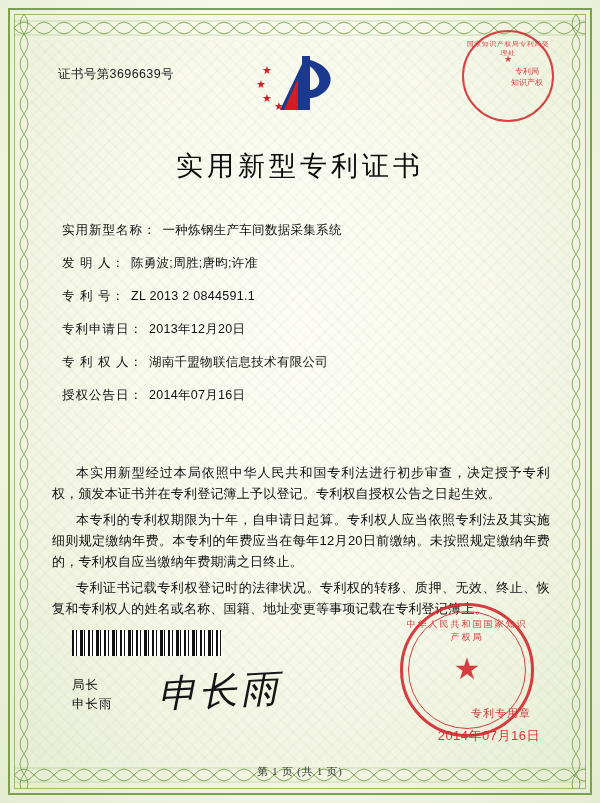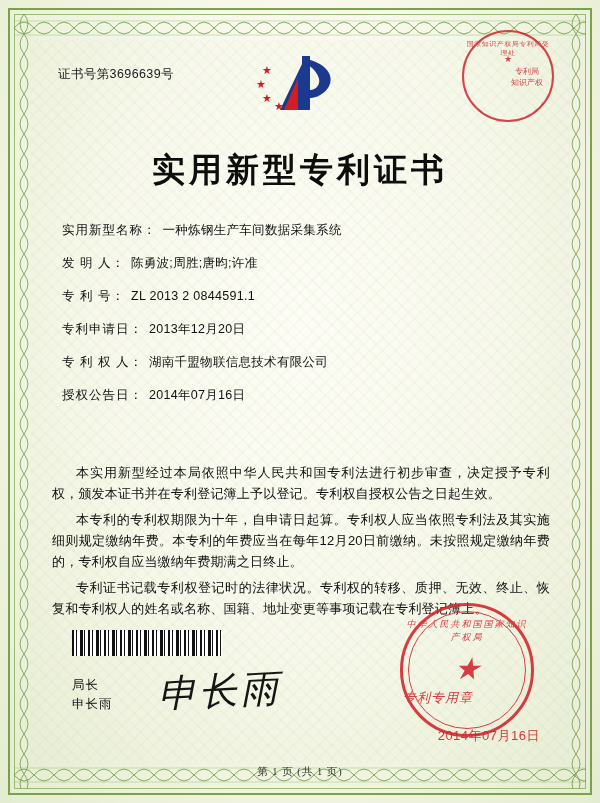--- a/index.html
+++ b/index.html
@@ -115,22 +115,22 @@
     font-size: 12.5px;
     color: #1a1a1a;
     letter-spacing: .4px;
     font-family: "Liberation Sans", sans-serif;
   }
   .main-title {
     position: absolute;
     left: 0; right: 0;
     top: 148px;
     text-align: center;
-    font-size: 33px;
-    font-weight: bold;
+    font-size: 27px;
+    font-weight: normal;
     letter-spacing: 4px;
     color: #0d0d0d;
     font-family: "Liberation Serif", serif;
   }
 
   
   .fields {
     position: absolute;
     left: 62px;
     right: 58px;
@@ -216,40 +216,39 @@
     position: absolute;
     right: 66px;
     bottom: 66px;
     width: 128px;
     height: 128px;
     border-radius: 50%;
     border: 3px solid #d2242a;
     color: #d2242a;
     opacity: .88;
     font-family: "Liberation Sans", sans-serif;
-    font-style: italic;
   }
   .bottom-seal .ring {
     position: absolute;
     inset: 5px;
     border-radius: 50%;
     border: 1px solid #d2242a;
   }
   .bottom-seal .arc-top {
     position: absolute;
     top: 12px; left: 0; right: 0;
     text-align: center;
     font-size: 9px;
     letter-spacing: 2px;
   }
   .bottom-seal .arc-bottom {
     position: absolute;
-    bottom: 27px; left: 0; right: 0;
-    text-align: left;
-    font-size: 13px;
+    bottom: 13px; left: 0; right: 0;
+    text-align: right;
+    font-size: 11px;
     letter-spacing: 1px;
   }
   .bottom-seal .star-big {
     position: absolute;
     top: 50%; left: 50%;
     transform: translate(-50%,-55%);
     font-size: 30px;
     line-height: 1;
   }
   .seal-date {

